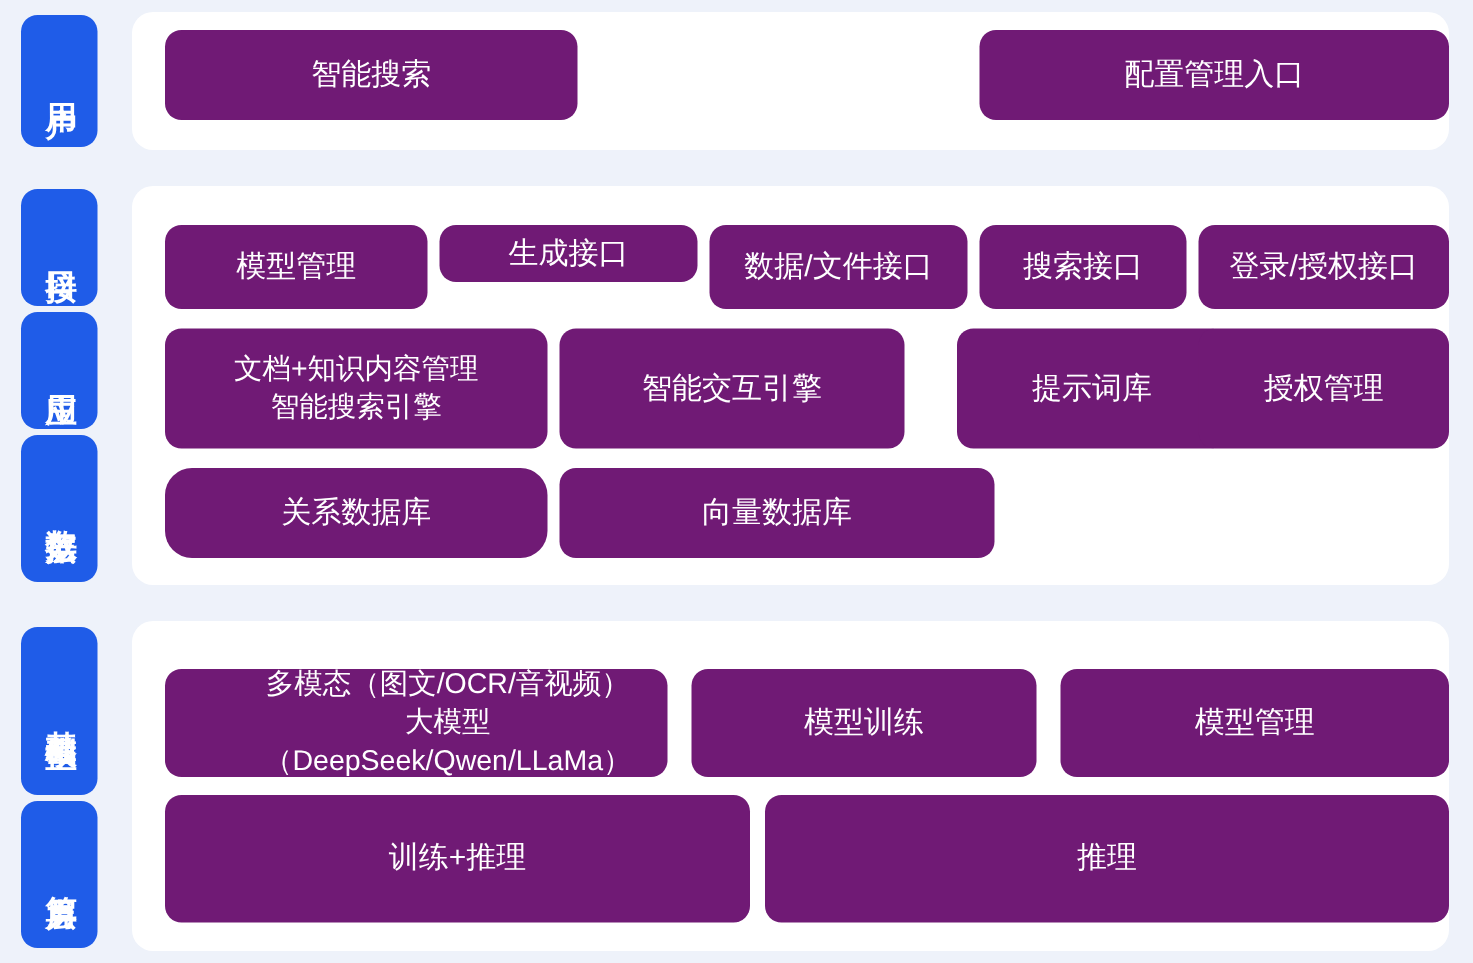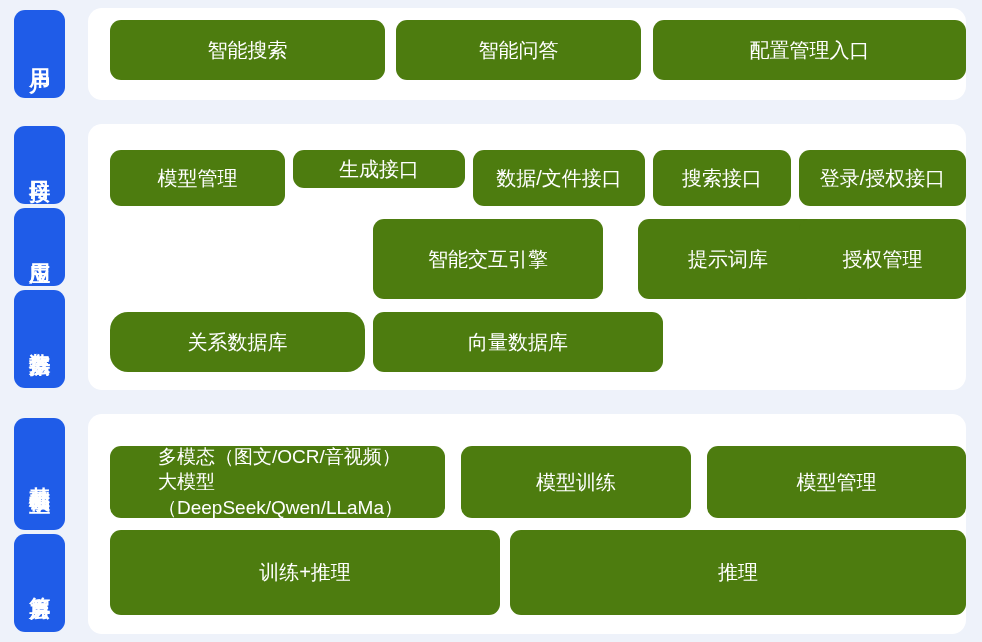--- a/index.html
+++ b/index.html
@@ -56,26 +56,27 @@
   #tab-user   { top: 10px;  height: 88px; }
   #tab-iface  { top: 126px; height: 78px; }
   #tab-app    { top: 208px; height: 78px; }
   #tab-data   { top: 290px; height: 98px; }
   #tab-model  { top: 418px; height: 112px; }
   #tab-power  { top: 534px; height: 98px; }
 
   
   .box {
     position: absolute;
-    background: #4d7c0f;
+    background: #701a75;
     border-radius: 11px;
     color: #ffffff;
     display: flex;
     align-items: center;
     justify-content: center;
+    text-align: center;
     box-sizing: border-box;
     font-size: 20px;
     line-height: 1.32;
     padding: 2px 6px;
     z-index: 3;
     white-space: pre-line;
   }
   .box.two-line { font-size: 19px; }
 
   
@@ -132,29 +133,30 @@
     <span class="tab-text">数据层</span>
   </div>
   <div class="tab" id="tab-model">
     <span class="tab-text">基础模型</span>
   </div>
   <div class="tab" id="tab-power">
     <span class="tab-text">算力层</span>
   </div>
 
   <div class="box" id="box-smart-search">智能搜索</div>
-  <div class="box" id="box-smart-qa">智能问答</div>
   <div class="box" id="box-config-entry">配置管理入口</div>
 
   <div class="box" id="box-dialog-api">模型管理</div>
   <div class="box" id="box-generate-api">生成接口</div>
   <div class="box" id="box-data-file-api">数据/文件接口</div>
   <div class="box" id="box-search-api">搜索接口</div>
   <div class="box" id="box-auth-api">登录/授权接口</div>
 
+  <div class="box two-line" id="box-doc-kms">文档+知识内容管理
+智能搜索引擎</div>
   <div class="box" id="box-interact-engine">智能交互引擎</div>
   <div class="box" id="box-prompt-lib">提示词库</div>
   <div class="box" id="box-auth-mgmt">授权管理</div>
 
   <div class="box" id="box-rdb">关系数据库</div>
   <div class="box" id="box-vector-db">向量数据库</div>
 
   <div class="box two-line" id="box-multimodal">多模态（图文/OCR/音视频）
 大模型（DeepSeek/Qwen/LLaMa）</div>
   <div class="box" id="box-model-train">模型训练</div>

